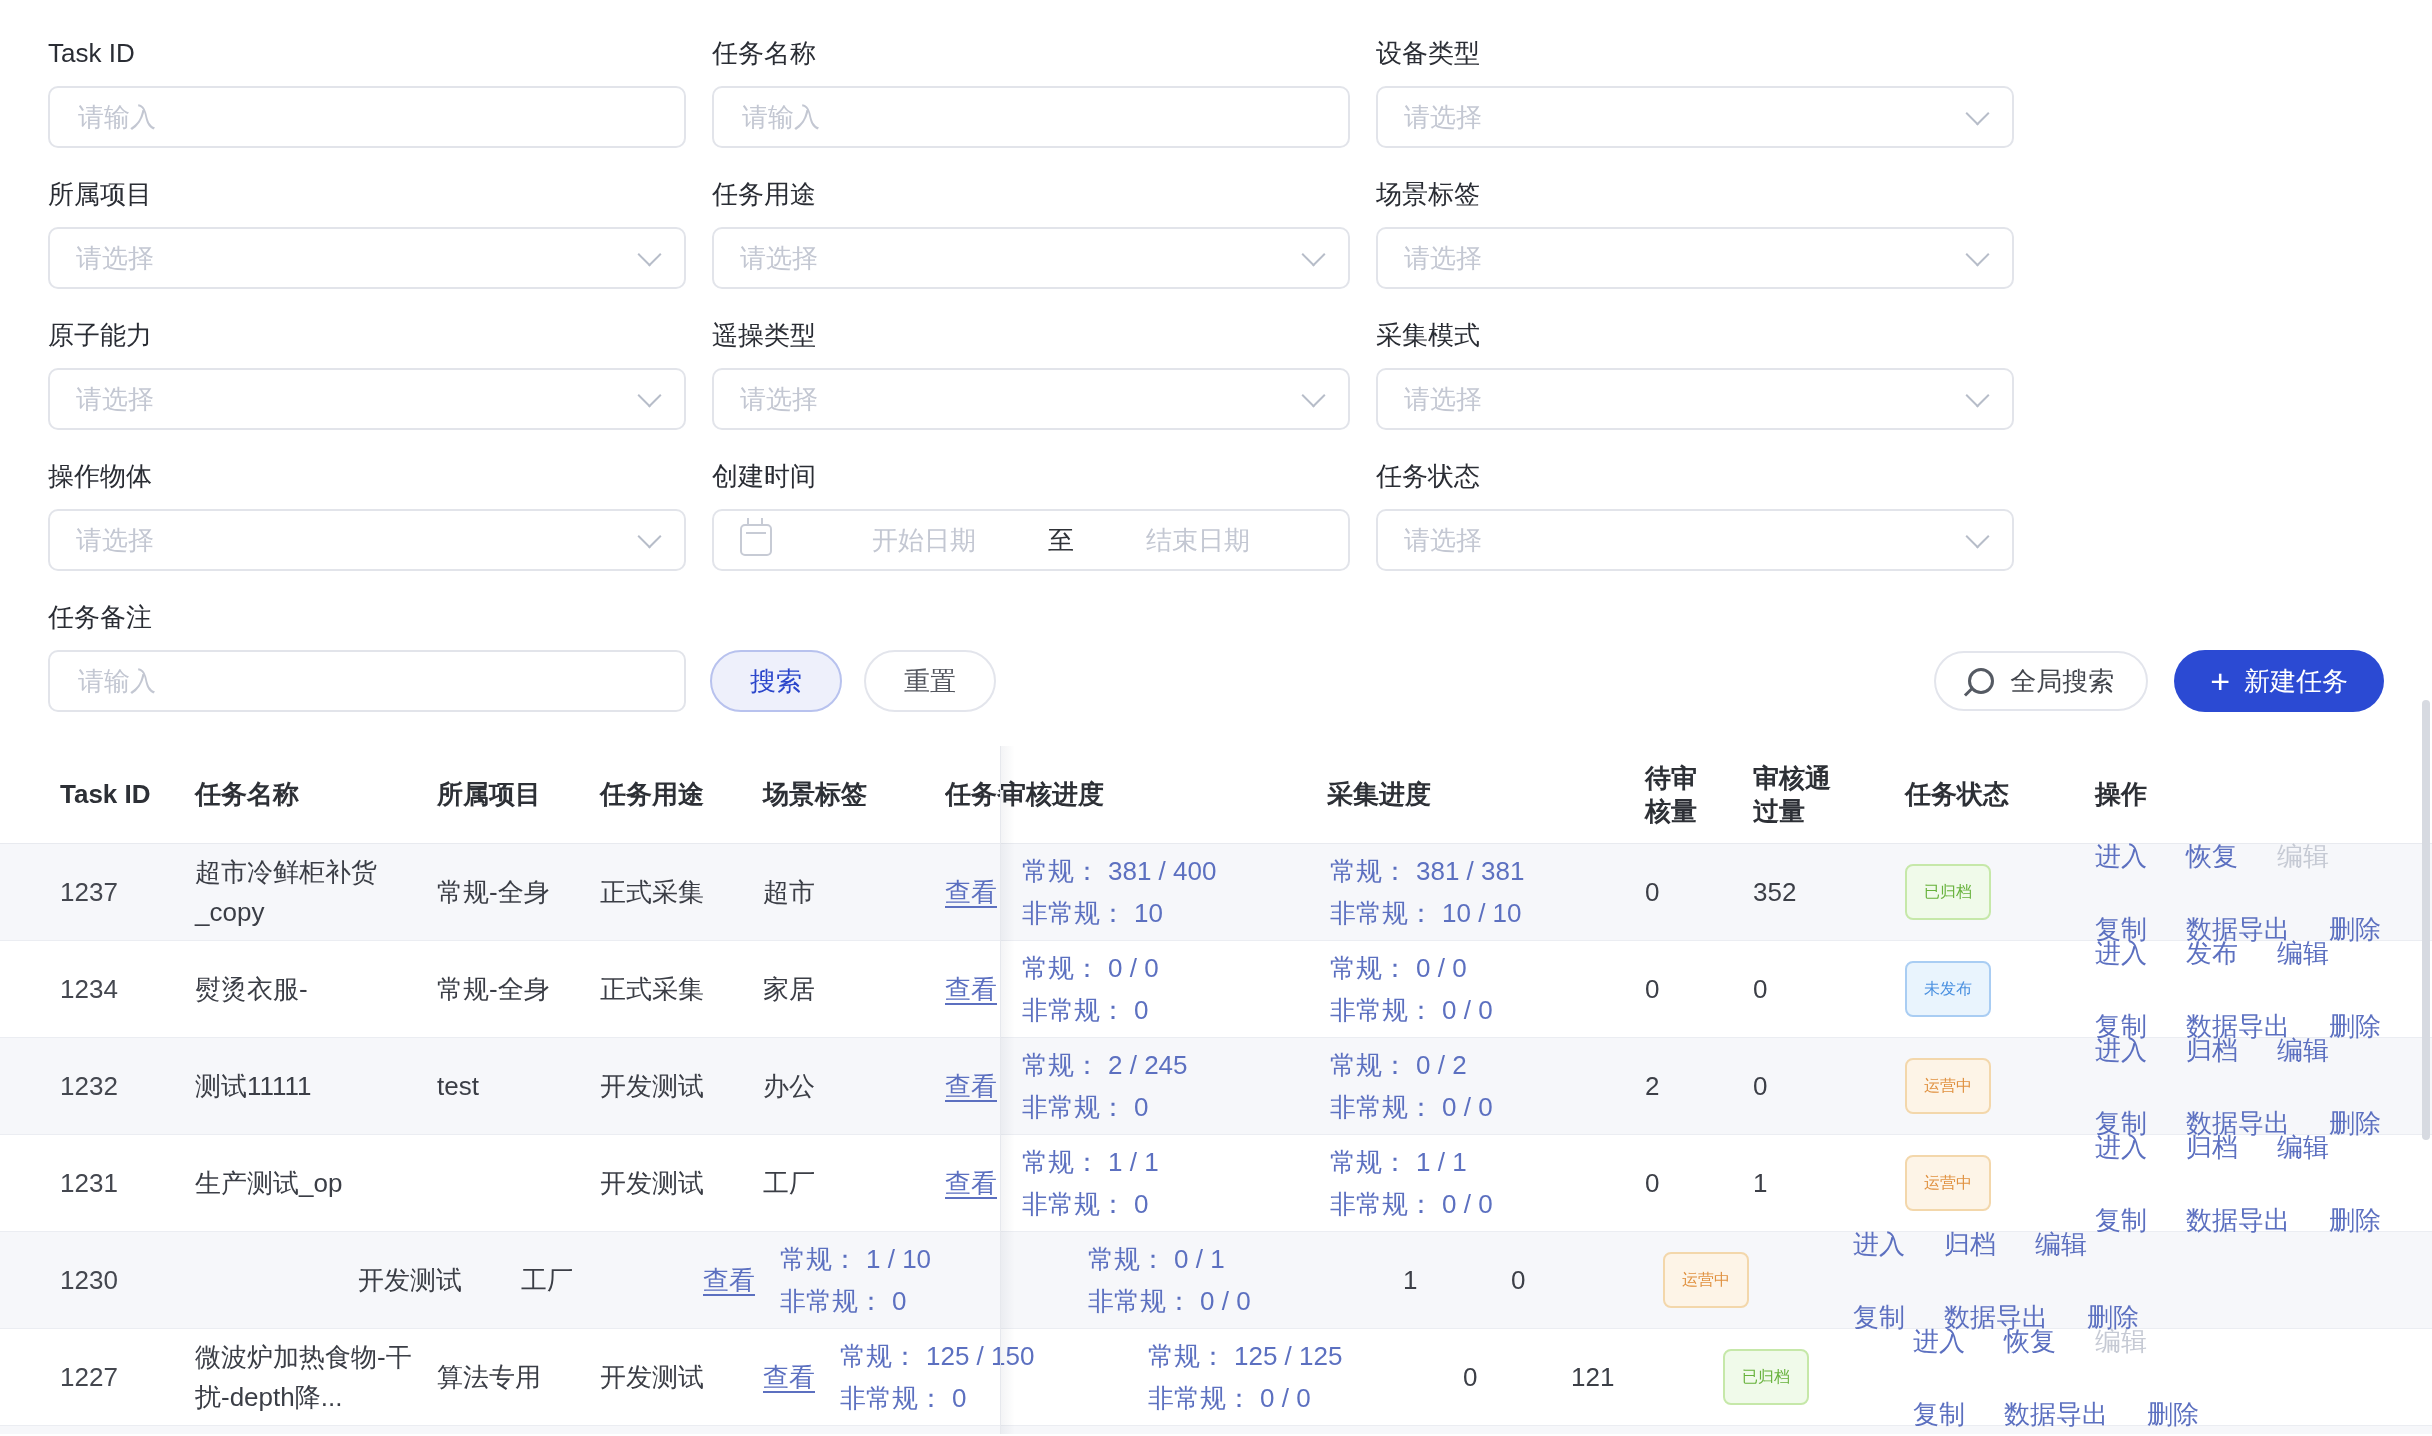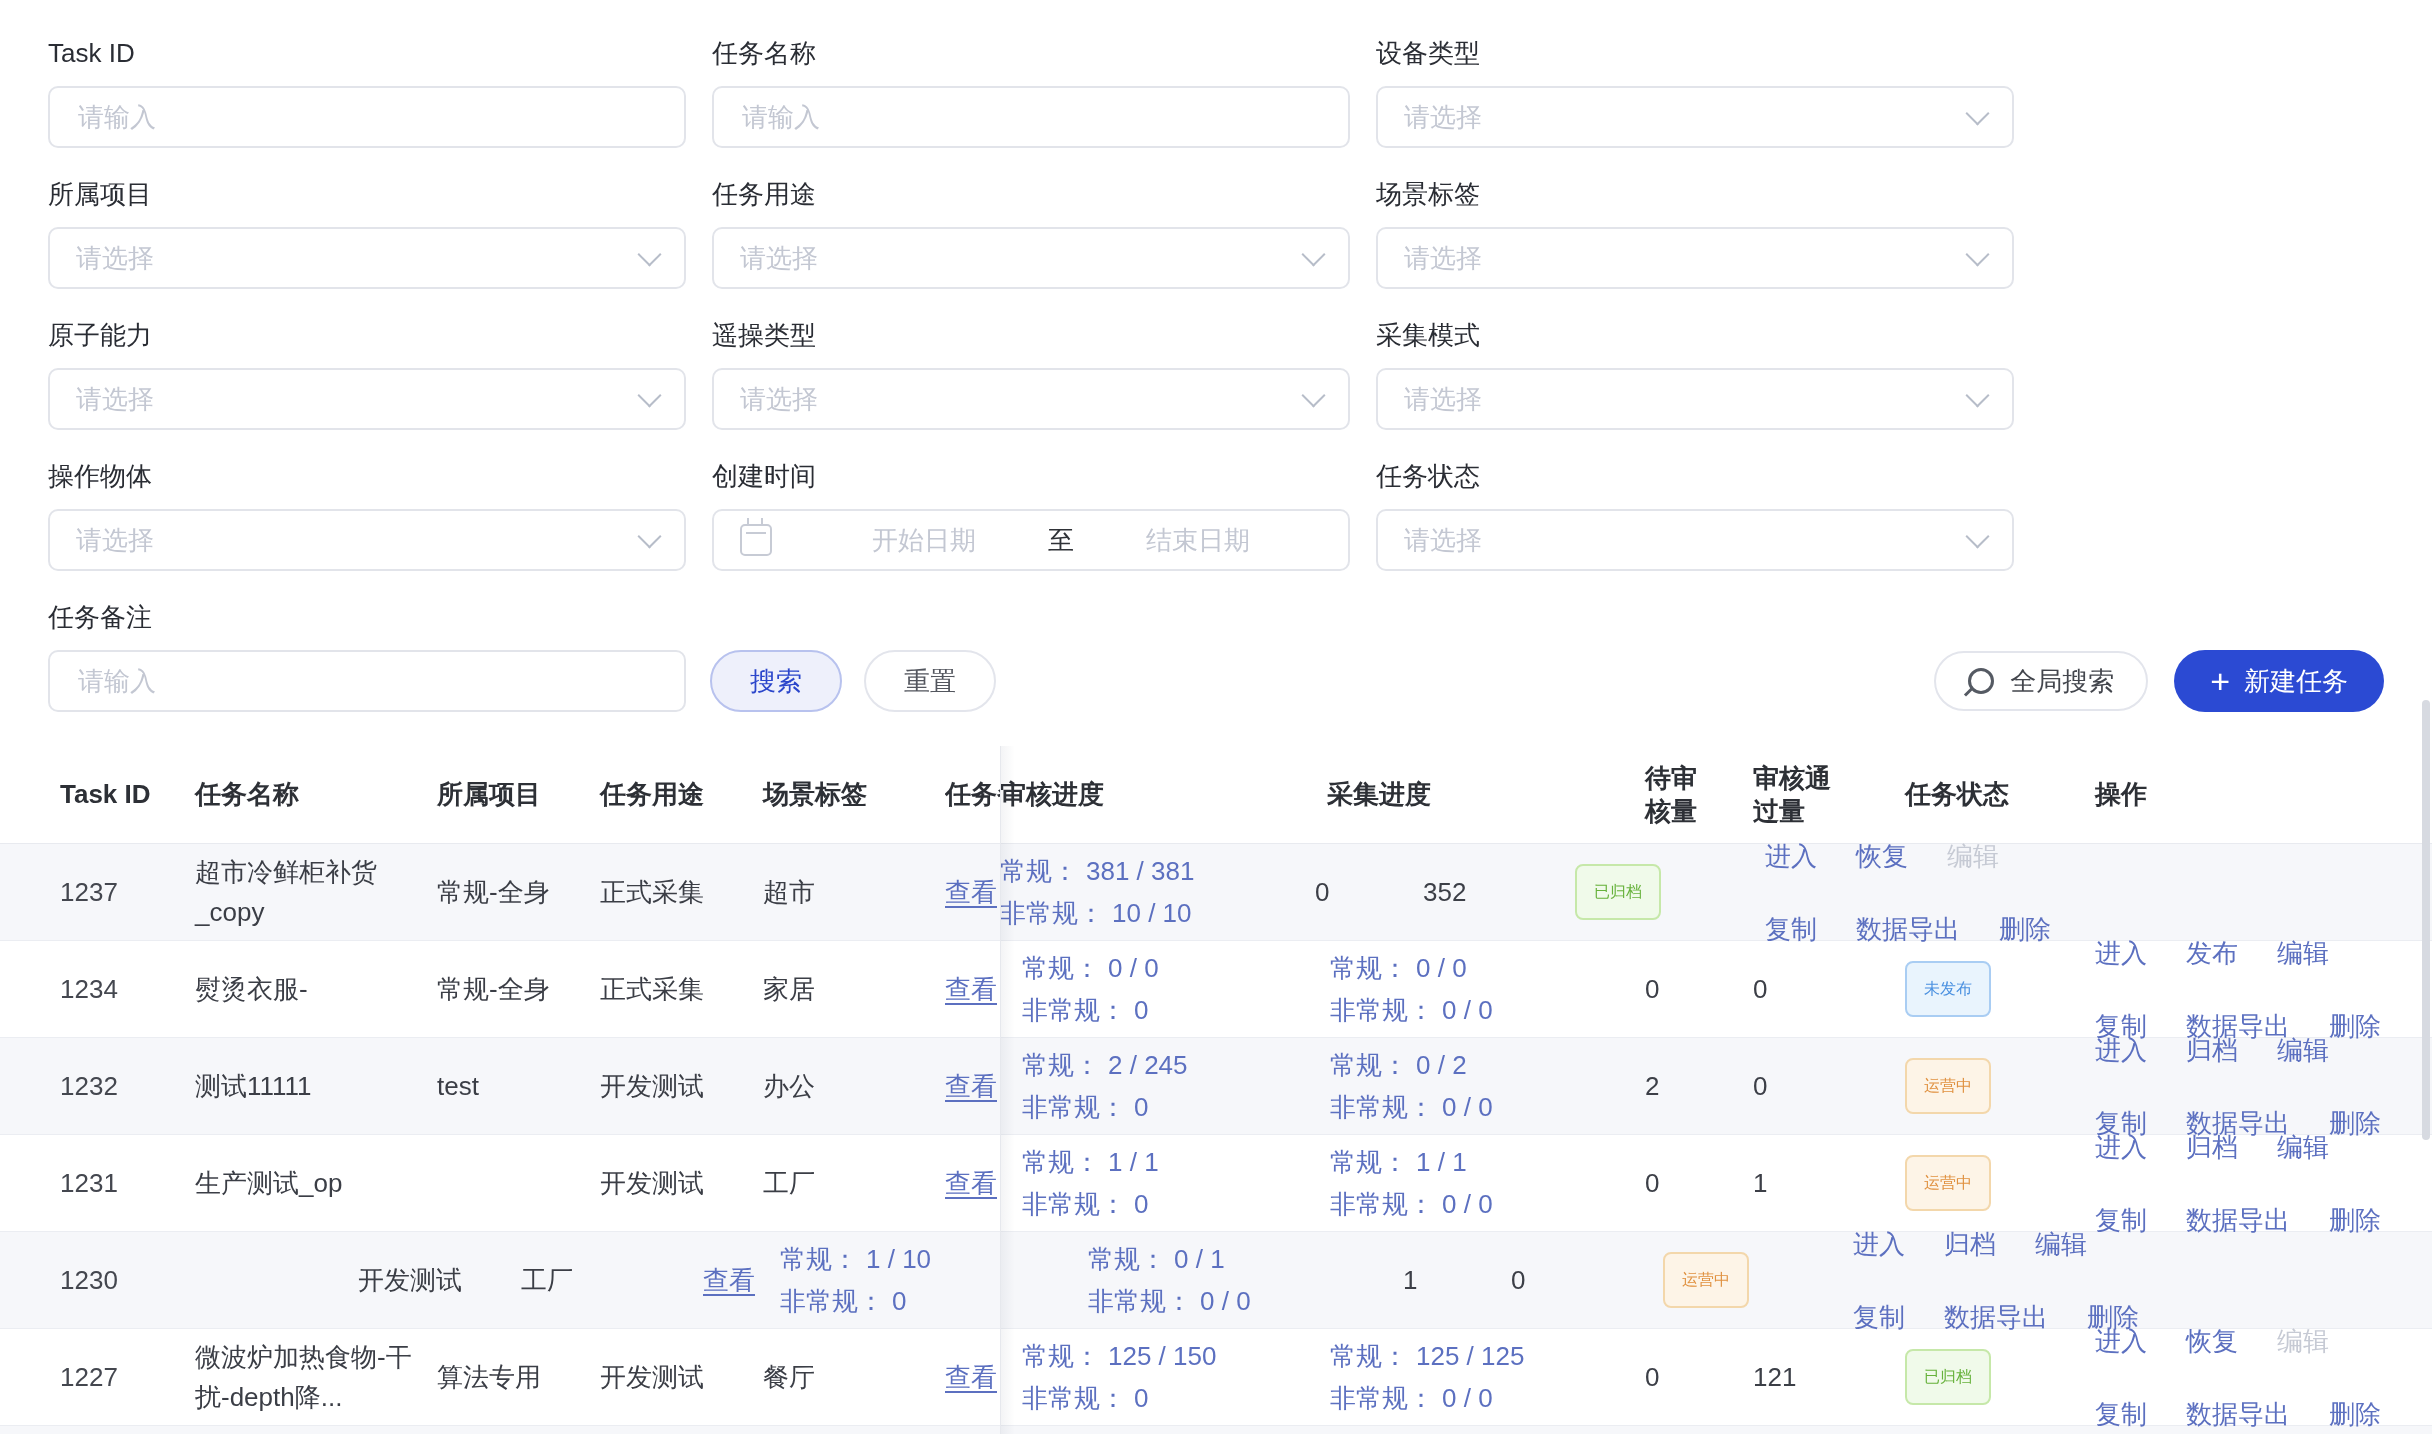--- a/index.html
+++ b/index.html
@@ -247,20 +247,24 @@
           </div>
           <div class="td c-purpose">
             <span class="celltxt">正式采集</span>
           </div>
           <div class="td c-scene">
             <span class="celltxt">超市</span>
           </div>
           <div class="td c-remark">
             <span class="vlink">查看</span>
           </div>
+          <div class="td c-collect pcol">
+            <div class="pline"><span class="plabel">常规：</span><span class="pval">381 / 400</span></div>
+            <div class="pline"><span class="plabel">非常规：</span><span class="pval">10</span></div>
+          </div>
           <div class="td c-review pcol">
             <div class="pline"><span class="plabel">常规：</span><span class="pval">381 / 381</span></div>
             <div class="pline"><span class="plabel">非常规：</span><span class="pval">10 / 10</span></div>
           </div>
           <div class="td c-pending">
             <span class="numtxt">0</span>
           </div>
           <div class="td c-approved">
             <span class="numtxt">352</span>
           </div>
@@ -459,23 +463,20 @@
           </div>
           <div class="td c-name">
             <span class="nametxt">微波炉加热食物-干扰-depth降...</span>
           </div>
           <div class="td c-project">
             <span class="celltxt">算法专用</span>
           </div>
           <div class="td c-purpose">
             <span class="celltxt">开发测试</span>
           </div>
-          <div class="td c-scene">
-            <span class="celltxt">餐厅</span>
-          </div>
           <div class="td c-remark">
             <span class="vlink">查看</span>
           </div>
           <div class="td c-collect pcol">
             <div class="pline"><span class="plabel">常规：</span><span class="pval">125 / 150</span></div>
             <div class="pline"><span class="plabel">非常规：</span><span class="pval">0</span></div>
           </div>
           <div class="td c-review pcol">
             <div class="pline"><span class="plabel">常规：</span><span class="pval">125 / 125</span></div>
             <div class="pline"><span class="plabel">非常规：</span><span class="pval">0 / 0</span></div>

